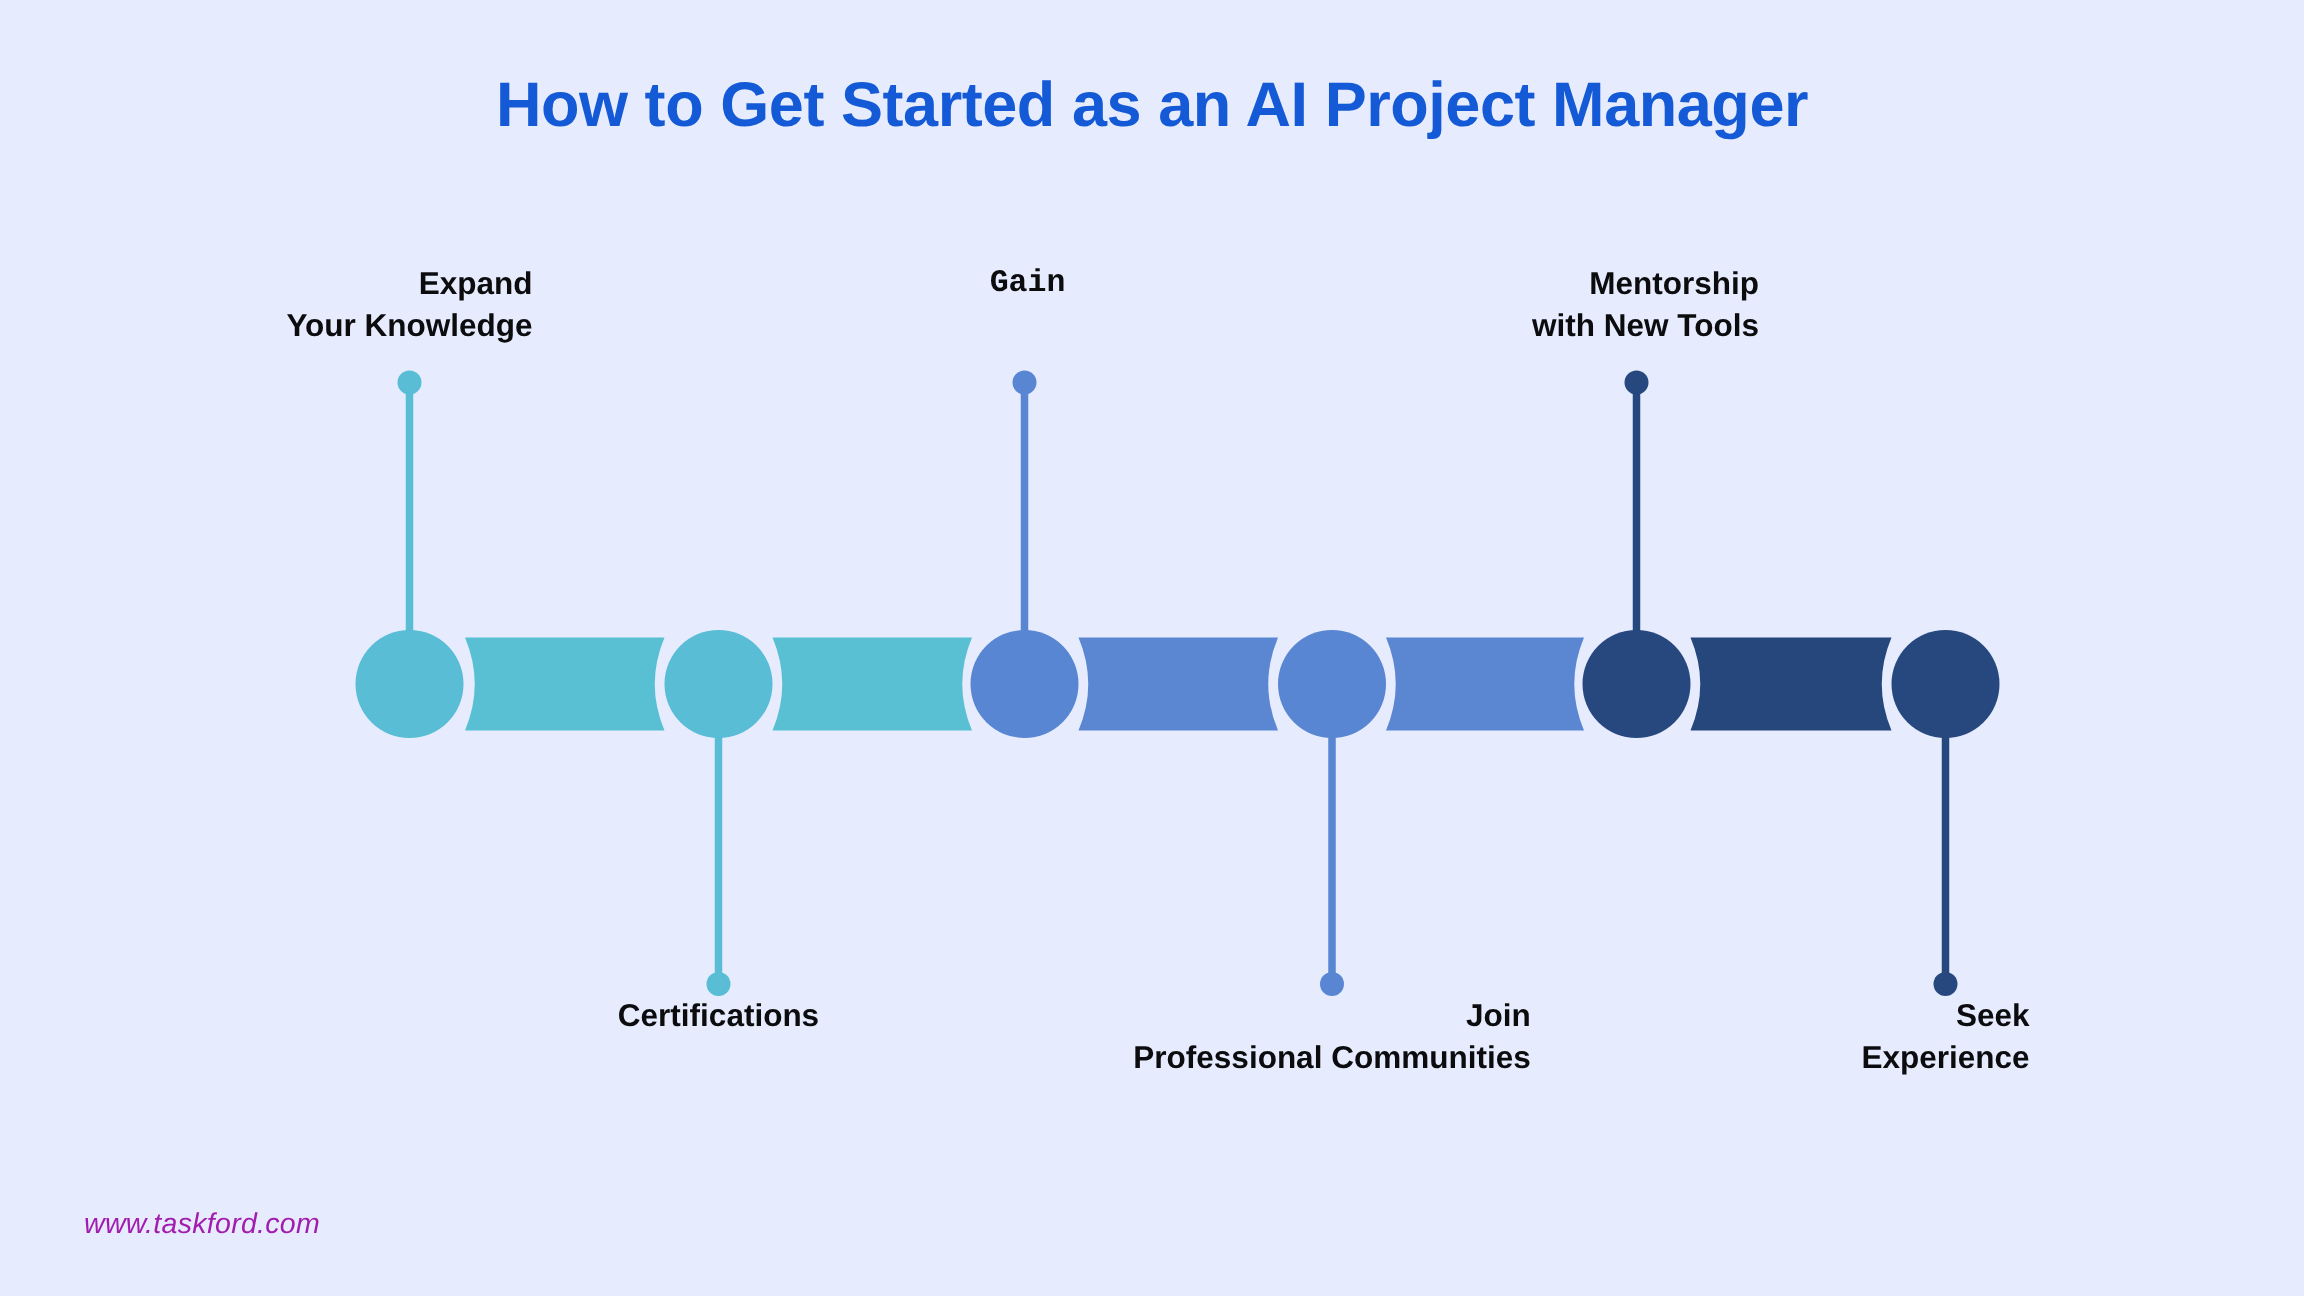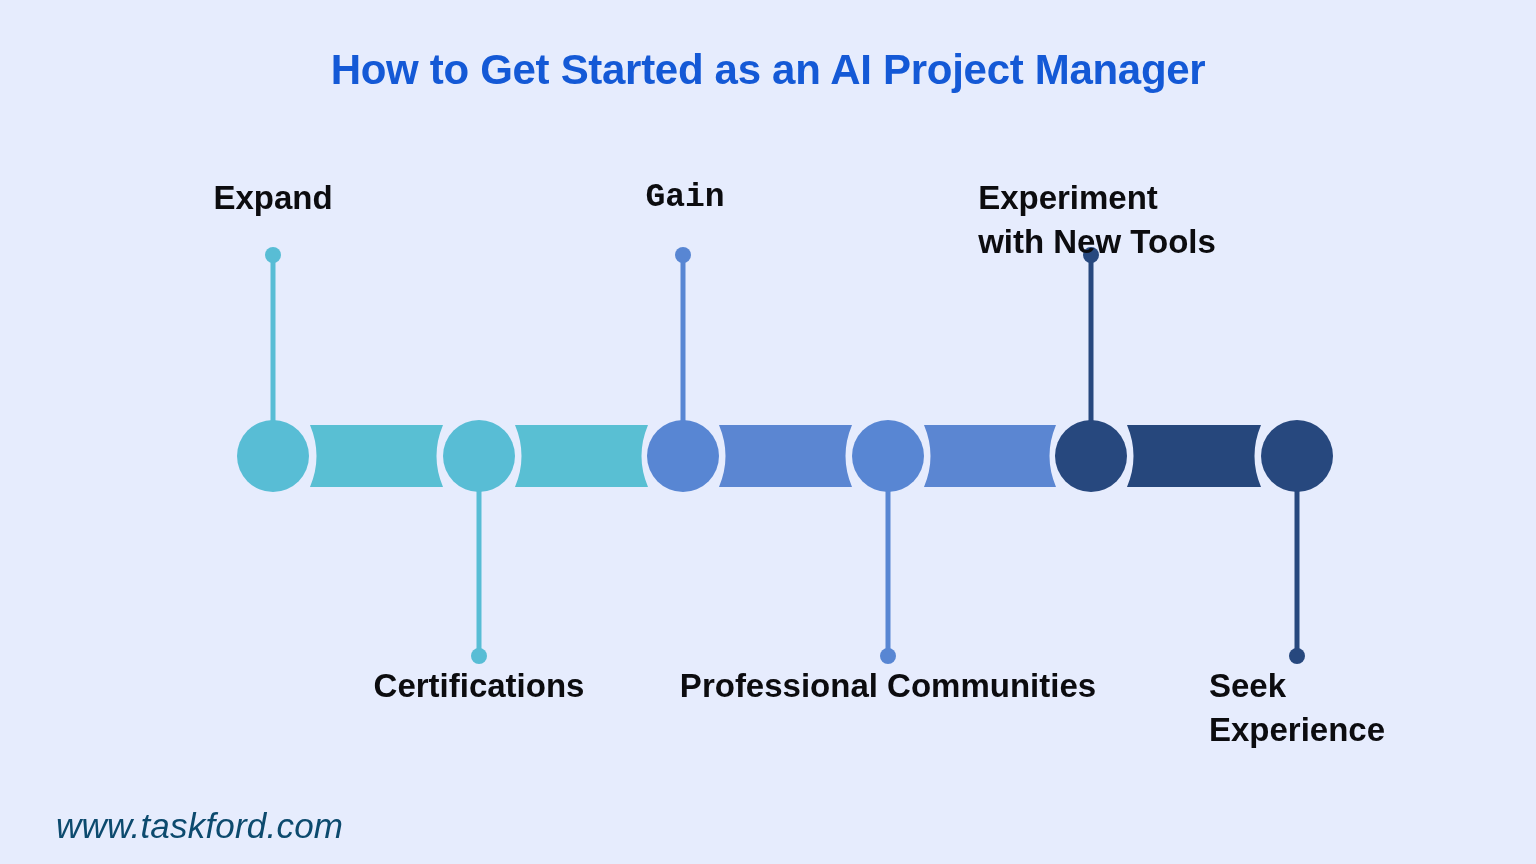--- a/index.html
+++ b/index.html
@@ -40,42 +40,42 @@
     left: 0;
     top: 0;
     width: 1536px;
     height: 864px;
     pointer-events: none;
   }
   .timeline-svg * { pointer-events: auto; }
 
   .step-label {
     position: absolute;
-    text-align: left;
-    font-size: 33px;
+    text-align: right;
+    font-size: 21px;
     font-weight: bold;
     color: #0c0c0f;
     line-height: 1.33;
     white-space: nowrap;
     transform: translateX(-50%);
   }
   .step-label .l1 { display: block; }
   .step-label .l2 { display: block; }
 
   .label-above { }
   .label-below { }
 
   .footer-url {
     position: absolute;
     left: 56px;
     top: 806px;
-    font-size: 35px;
+    font-size: 19px;
     font-style: italic;
     font-weight: normal;
-    color: #0c4a6e;
+    color: #a21caf;
     letter-spacing: 0.2px;
   }
 </style>
 </head>
 <body>
 
 <div class="canvas">
 
   <div class="title">How to Get Started as an AI Project Manager</div>
 
@@ -107,32 +107,34 @@
         <circle cx="683" cy="456" r="36" fill="#5886d3"></circle>
         <circle cx="888" cy="456" r="36" fill="#5886d3"></circle>
         <circle cx="1091" cy="456" r="36" fill="#27487e"></circle>
         <circle cx="1297" cy="456" r="36" fill="#27487e"></circle>
       </g>
   </svg>
 
   <div id="labels-layer">
       <div class="step-label label-above" style="left: 273px; top: 176px;">
         <span class="l1">Expand</span>
+        <span class="l2">Your Knowledge</span>
       </div>
       <div class="step-label label-below" style="left: 479px; top: 664px;">
         <span class="l2">Certifications</span>
       </div>
       <div class="step-label label-above" style="left: 685px; top: 176px; font-family: Liberation Mono, monospace;">
         <span class="l1">Gain</span>
       </div>
       <div class="step-label label-below" style="left: 888px; top: 664px;">
+        <span class="l1">Join</span>
         <span class="l2">Professional Communities</span>
       </div>
       <div class="step-label label-above" style="left: 1097px; top: 176px;">
-        <span class="l1">Experiment</span>
+        <span class="l1">Mentorship</span>
         <span class="l2">with New Tools</span>
       </div>
       <div class="step-label label-below" style="left: 1297px; top: 664px;">
         <span class="l1">Seek</span>
         <span class="l2">Experience</span>
       </div>
     </div>
 
   <div class="footer-url">www.taskford.com</div>
 

